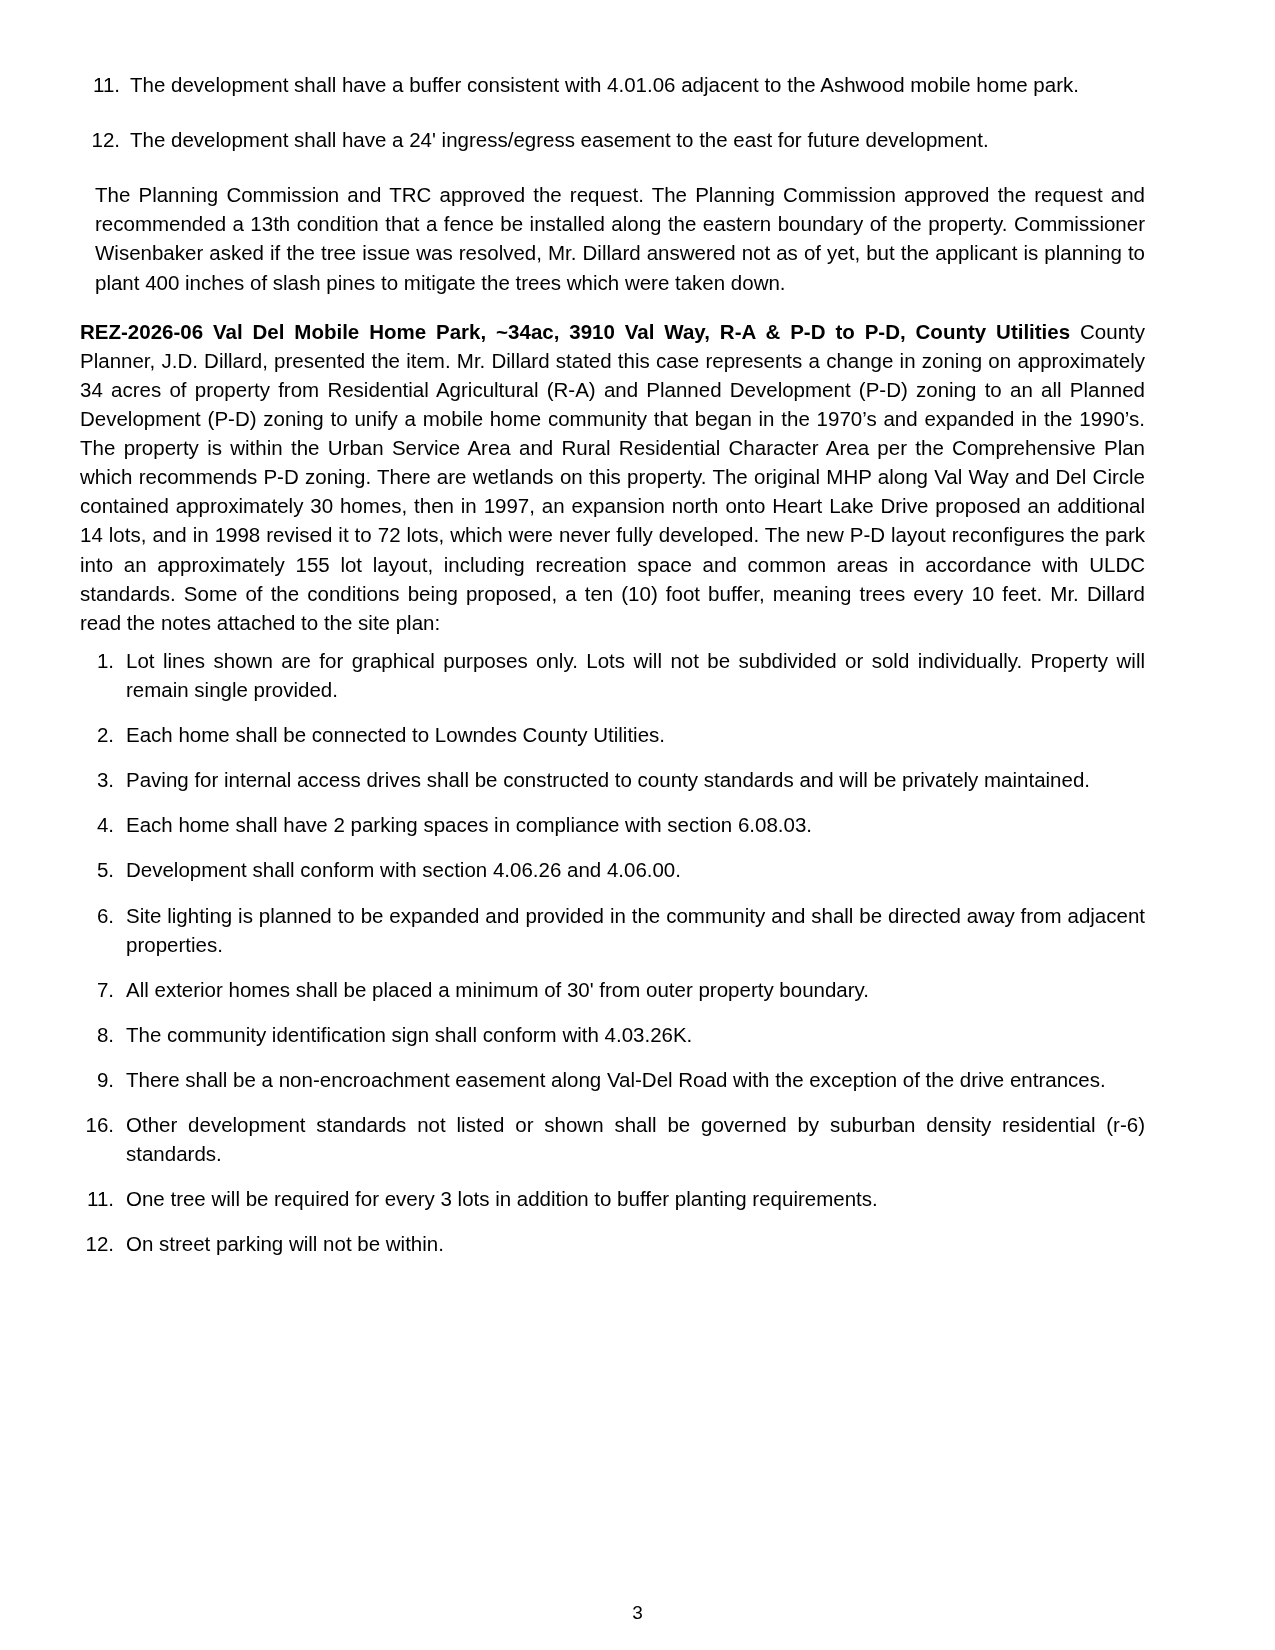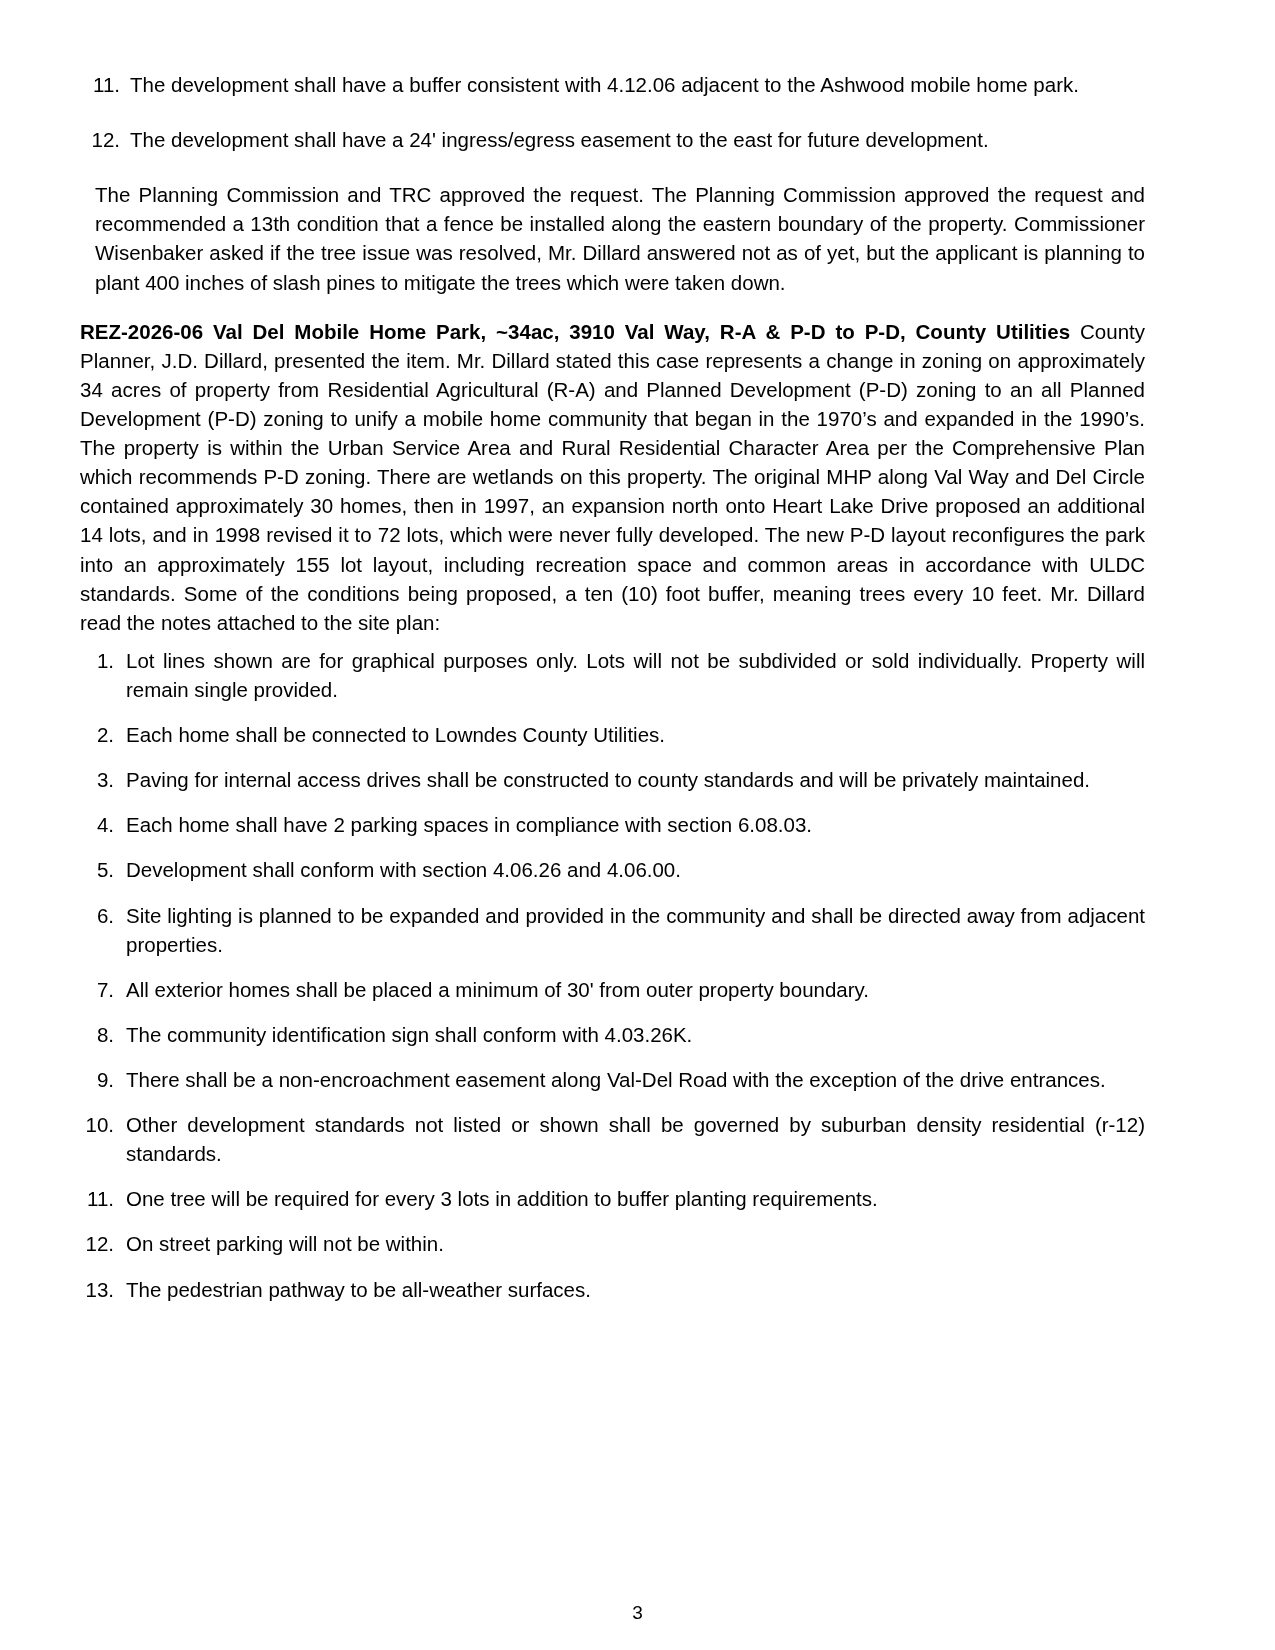--- a/index.html
+++ b/index.html
@@ -74,21 +74,21 @@
 </style>
 </head>
 <body>
 
 <div class="page">
   <div class="doc-body">
 
     <div class="list-top">
       <div class="num-item">
         <span class="marker">11.</span>
-        <span class="content">The development shall have a buffer consistent with 4.12.06 adjacent to the Ashwood mobile home park.</span>
+        <span class="content">The development shall have a buffer consistent with 4.01.06 adjacent to the Ashwood mobile home park.</span>
       </div>
       <div class="spacer-sm"></div>
       <div class="num-item">
         <span class="marker">12.</span>
         <span class="content">The development shall have a 24' ingress/egress easement to the east for future development.</span>
       </div>
     </div>
 
     <div class="spacer-sm"></div>
 
@@ -129,33 +129,29 @@
       </div>
       <div class="num-item">
         <span class="marker">8.</span>
         <span class="content">The community identification sign shall conform with 4.03.26K.</span>
       </div>
       <div class="num-item">
         <span class="marker">9.</span>
         <span class="content">There shall be a non-encroachment easement along Val-Del Road with the exception of the drive entrances.</span>
       </div>
       <div class="num-item">
-        <span class="marker">10.</span>
-        <span class="content">Other development standards not listed or shown shall be governed by suburban density residential (r-12) standards.</span>
+        <span class="marker">16.</span>
+        <span class="content">Other development standards not listed or shown shall be governed by suburban density residential (r-6) standards.</span>
       </div>
       <div class="num-item">
         <span class="marker">11.</span>
         <span class="content">One tree will be required for every 3 lots in addition to buffer planting requirements.</span>
       </div>
       <div class="num-item">
         <span class="marker">12.</span>
         <span class="content">On street parking will not be within.</span>
       </div>
-      <div class="num-item">
-        <span class="marker">13.</span>
-        <span class="content">The pedestrian pathway to be all-weather surfaces.</span>
-      </div>
     </div>
 
   </div>
 
   <div class="page-number">3</div>
 </div>
 
 </body></html>

